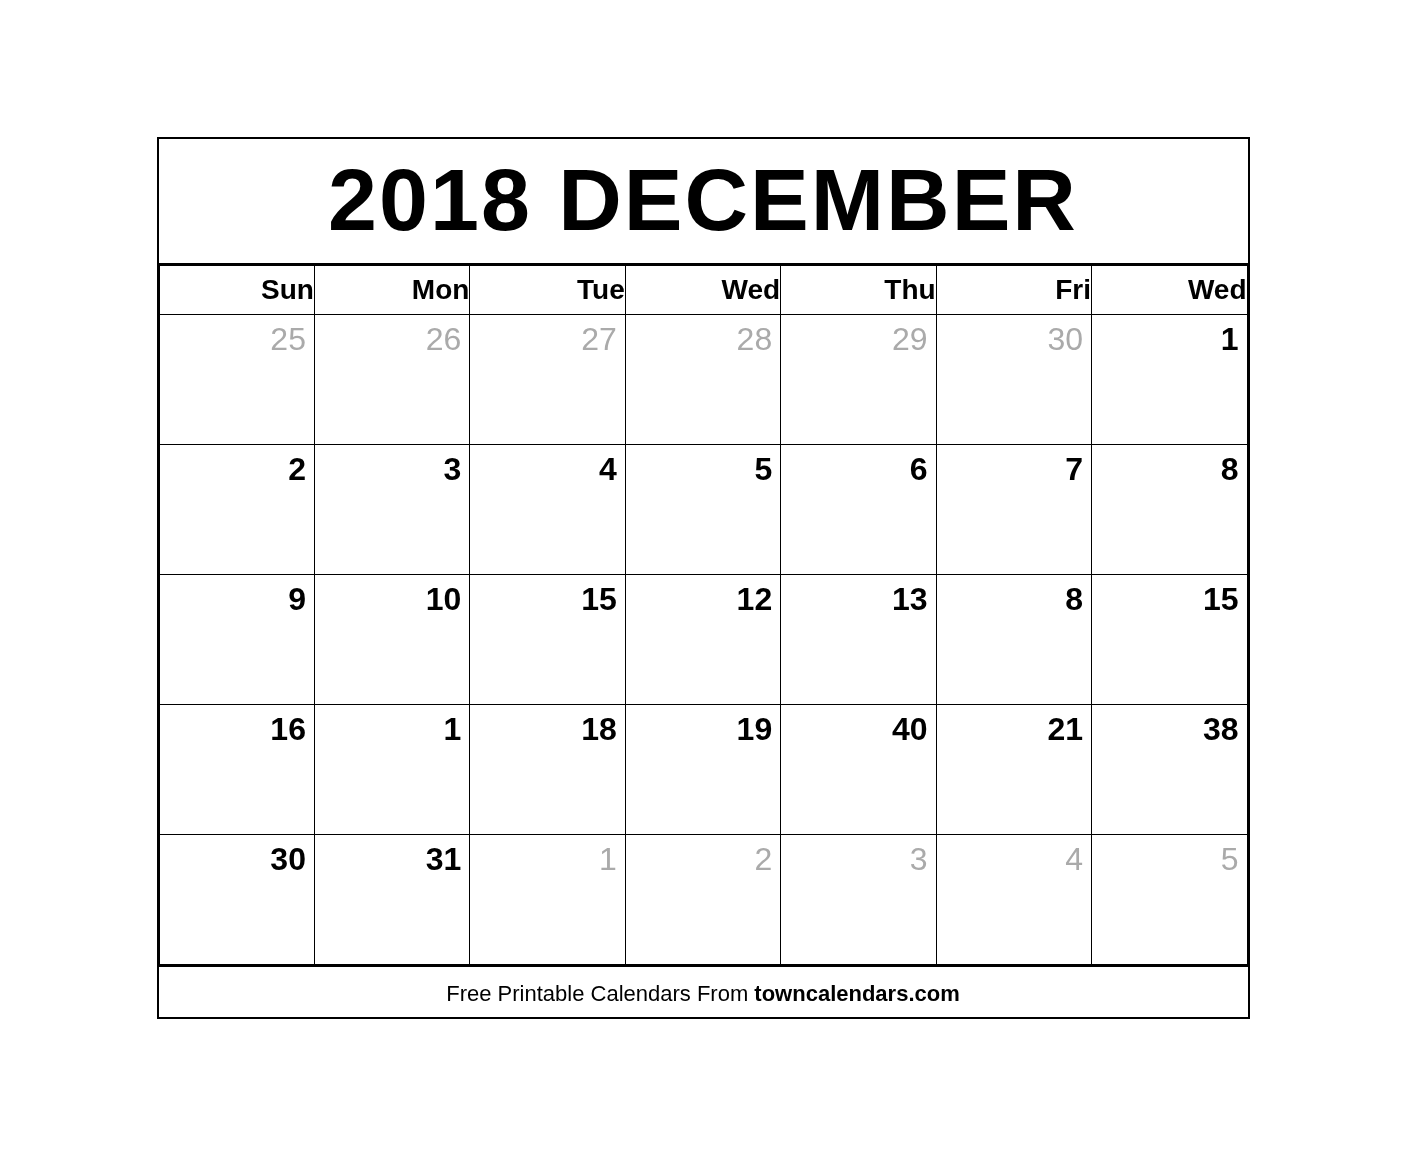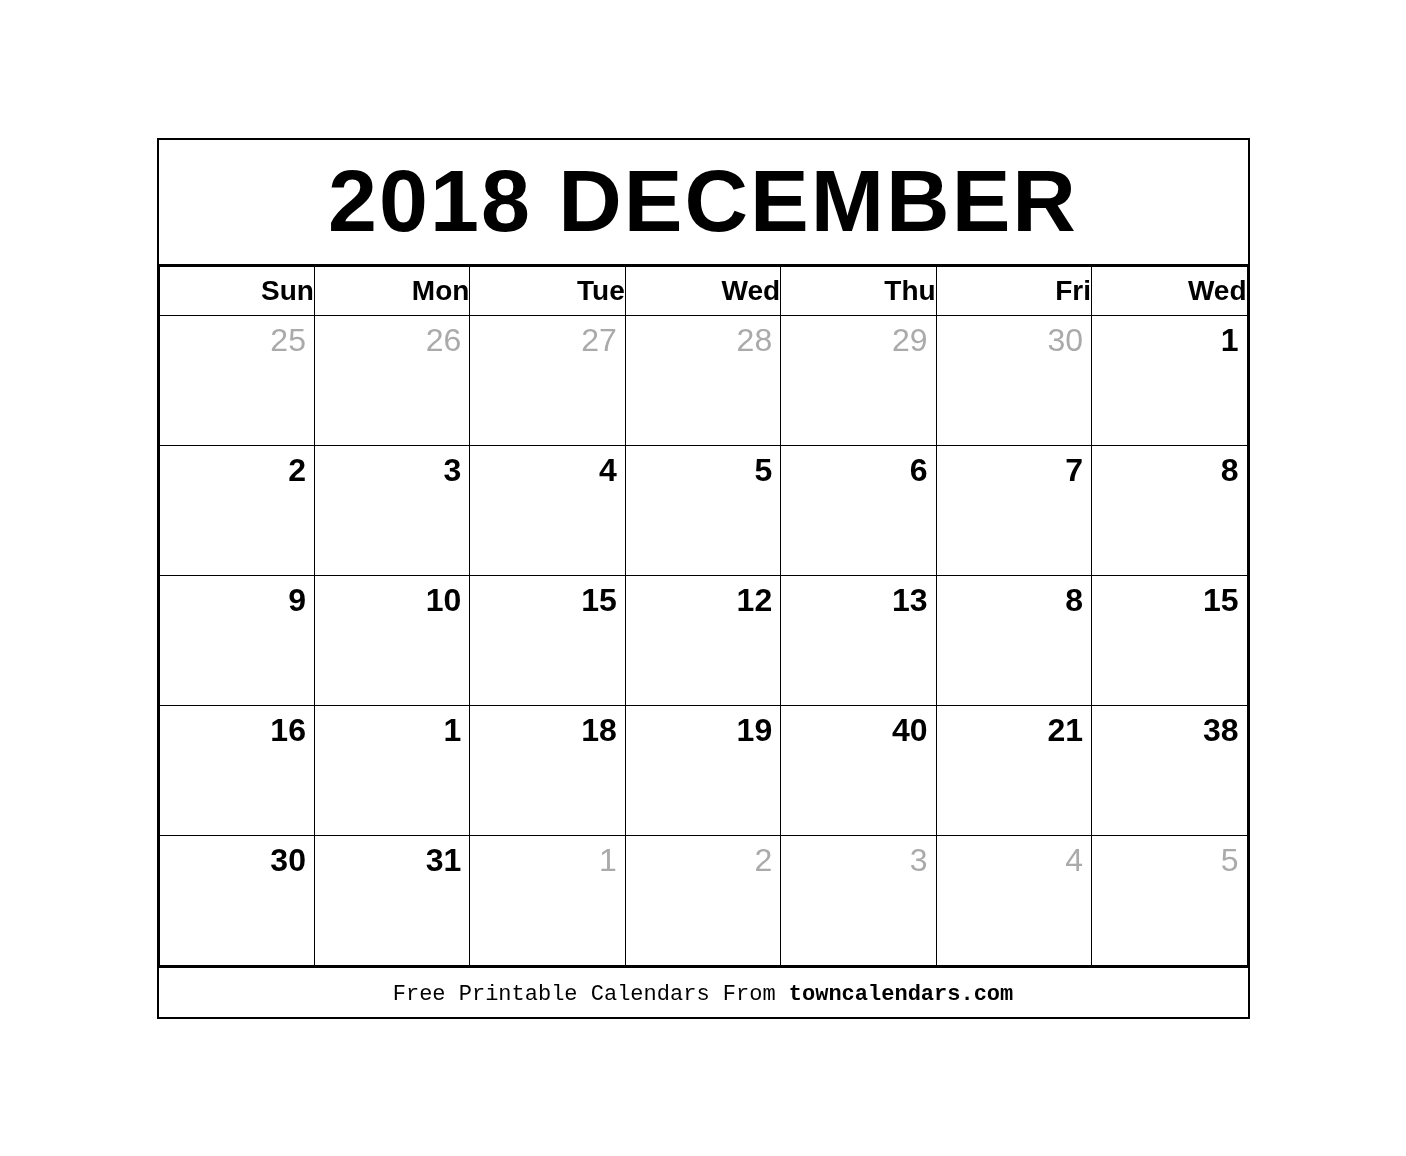--- a/index.html
+++ b/index.html
@@ -62,21 +62,20 @@
     .calendar-grid td.other-month {
       color: #aaa;
       font-weight: normal;
     }
 
     .footer {
       text-align: center;
       padding: 14px 0 10px 0;
       font-size: 22px;
       border-top: 2px solid #000;
-      font-family: Liberation Mono, monospace;
     }
 
     .footer span.bold {
       font-weight: bold;
     }
   </style>
 </head>
 <body>
 
 <div class="calendar-wrapper">

